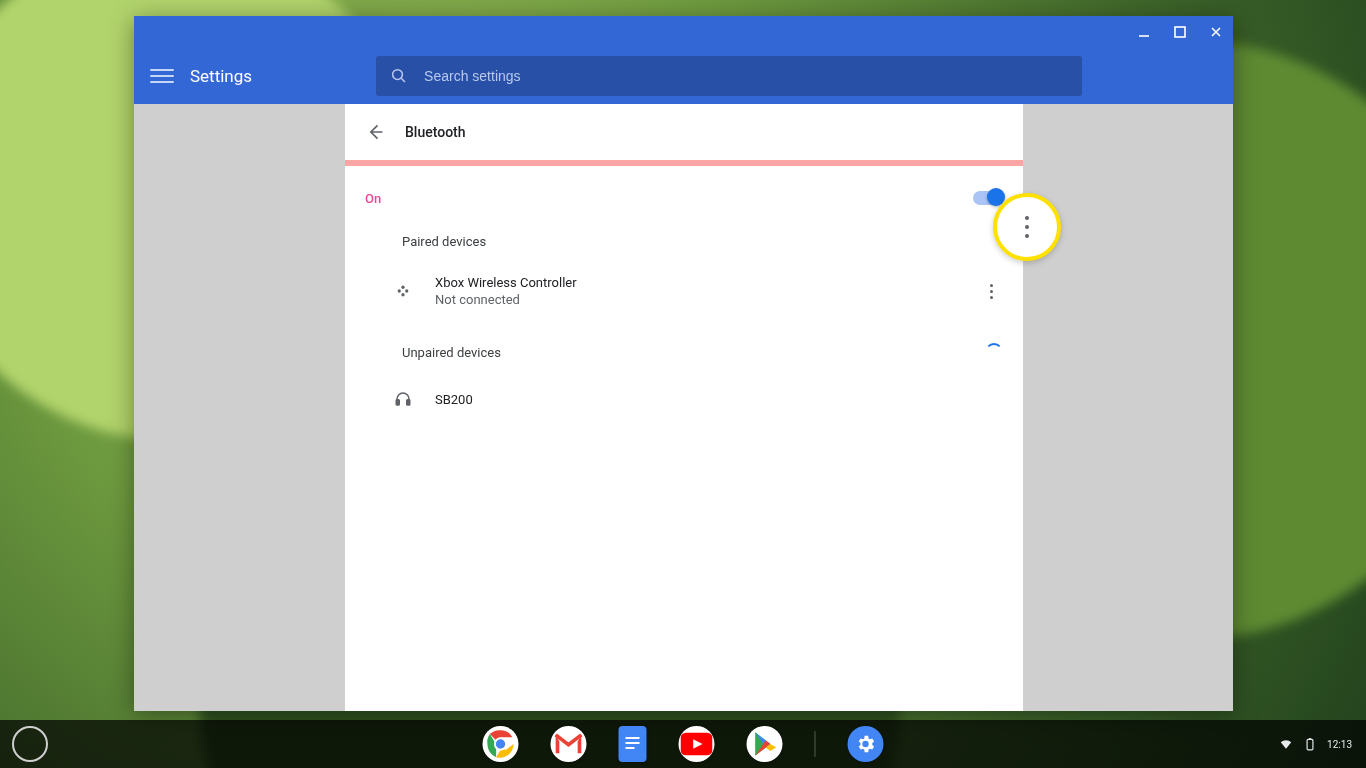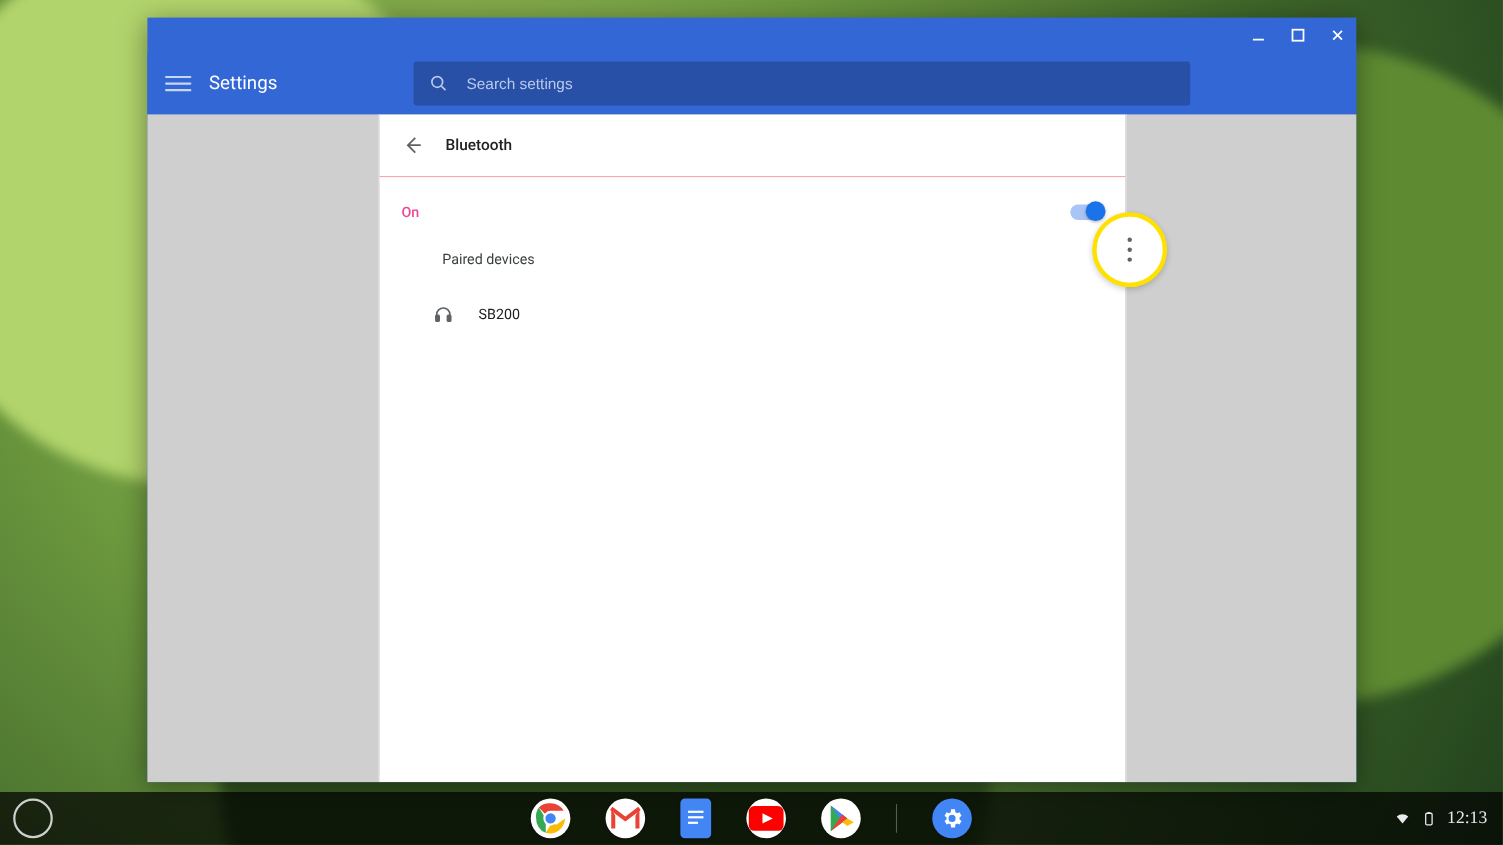--- a/index.html
+++ b/index.html
@@ -26,21 +26,21 @@
   .title{color:#ffffff;font-size:17px;font-weight:400;}
   .searchbox{margin-left:124px;width:678px;height:40px;background:#2850a7;border-radius:3px;
     display:flex;align-items:center;padding:0 14px;color:#b9c9ee;}
   .searchbox input{flex:1;background:transparent;border:none;outline:none;color:#fff;
     font-size:14px;margin-left:14px;}
   .searchbox input::placeholder{color:#b9c9ee;}
   .body{flex:1;background:#cfcfcf;position:relative;overflow:hidden;}
   .panel{position:absolute;left:210px;top:0;width:678px;height:100%;background:#fff;
     border-left:1px solid #d0d0d0;border-right:1px solid #d0d0d0;}
   .panel-head{height:56px;display:flex;align-items:center;padding:0 20px;
-    border-bottom:1px solid #fca5a5;}
+    border-bottom:6px solid #fca5a5;}
   .back-arrow{width:20px;height:20px;margin-right:20px;cursor:pointer;}
   .back-arrow svg{stroke:#5f6368;stroke-width:2;fill:none;}
   .panel-title{font-size:14px;color:#202124;font-weight:500;}
   .row{padding:0 20px;display:flex;align-items:center;}
   .status-row{height:64px;}
   .status-label{color:#ec4899;font-size:13px;font-weight:500;}
   .toggle{margin-left:auto;width:30px;height:14px;background:#a9c4f5;border-radius:7px;
     position:relative;cursor:pointer;}
   .toggle .knob{position:absolute;right:-2px;top:-3px;width:18px;height:18px;
     background:#1a73e8;border-radius:50%;box-shadow:0 1px 3px rgba(0,0,0,.3);}
@@ -82,21 +82,21 @@
   .app.chrome{background:#fff;}
   .app.gmail{background:#fff;}
   .app.docs{background:#4285f4;border-radius:4px;width:28px;height:36px;}
   .app.youtube{background:#fff;}
   .app.play{background:#fff;}
   .app.settings{background:#4285f4;}
   .app-sep{width:1px;height:26px;background:rgba(255,255,255,.3);}
   .app.active::after{content:"";position:absolute;left:50%;bottom:-8px;transform:translateX(-50%);
     width:16px;height:2px;background:#cfcfcf;border-radius:1px;}
   .status{margin-left:auto;margin-right:14px;display:flex;align-items:center;gap:10px;
-    color:#e8eaed;font-size:16px;cursor:pointer;font-family:Liberation Serif, serif;}
+    color:#e8eaed;font-size:10px;cursor:pointer;}
   .status svg{width:14px;height:14px;fill:#e8eaed;}
   
   .app svg{position:absolute;left:50%;top:50%;transform:translate(-50%,-50%);}
 </style>
 </head>
 <body>
 
 <div class="bg-blob b1"></div>
 <div class="bg-blob b2"></div>
 <div class="bg-blob b3"></div>
@@ -149,21 +149,46 @@
 
       <div class="row status-row">
         <div class="status-label">On</div>
         <div class="toggle">
           <div class="knob"></div>
         </div>
       </div>
 
       <div class="section-label">Paired devices</div>
 
-
+      <div class="device-row">
+        <div class="dev-icon">
+          <svg width="18" height="18" viewBox="0 0 24 24" fill="#5f6368">
+            <circle cx="12" cy="7" r="2.2"></circle>
+              <circle cx="12" cy="17" r="2.2"></circle>
+            <circle cx="7" cy="12" r="2.2"></circle>
+              <circle cx="17" cy="12" r="2.2"></circle>
+          </svg>
+        </div>
+        <div class="dev-text">
+          <span class="dev-name">Xbox Wireless Controller</span>
+          <span class="dev-sub">Not connected</span>
+        </div>
+        <div class="dev-more">
+          <div class="vdots">
+            <i></i>
+              <i></i>
+              <i></i>
+          </div>
+        </div>
+      </div>
+
+      <div class="unpaired-head">
+        <div class="section-label">Unpaired devices</div>
+        <div class="spinner"></div>
+      </div>
 
       <div class="device-row">
         <div class="dev-icon">
           <svg width="18" height="18" viewBox="0 0 24 24" fill="none" stroke="#5f6368" stroke-width="2">
             <path d="M4 14v-2a8 8 0 0 1 16 0v2"></path>
             <rect x="3" y="13" width="4" height="7" rx="1" fill="#5f6368"></rect>
             <rect x="17" y="13" width="4" height="7" rx="1" fill="#5f6368"></rect>
           </svg>
         </div>
         <div class="dev-text">

